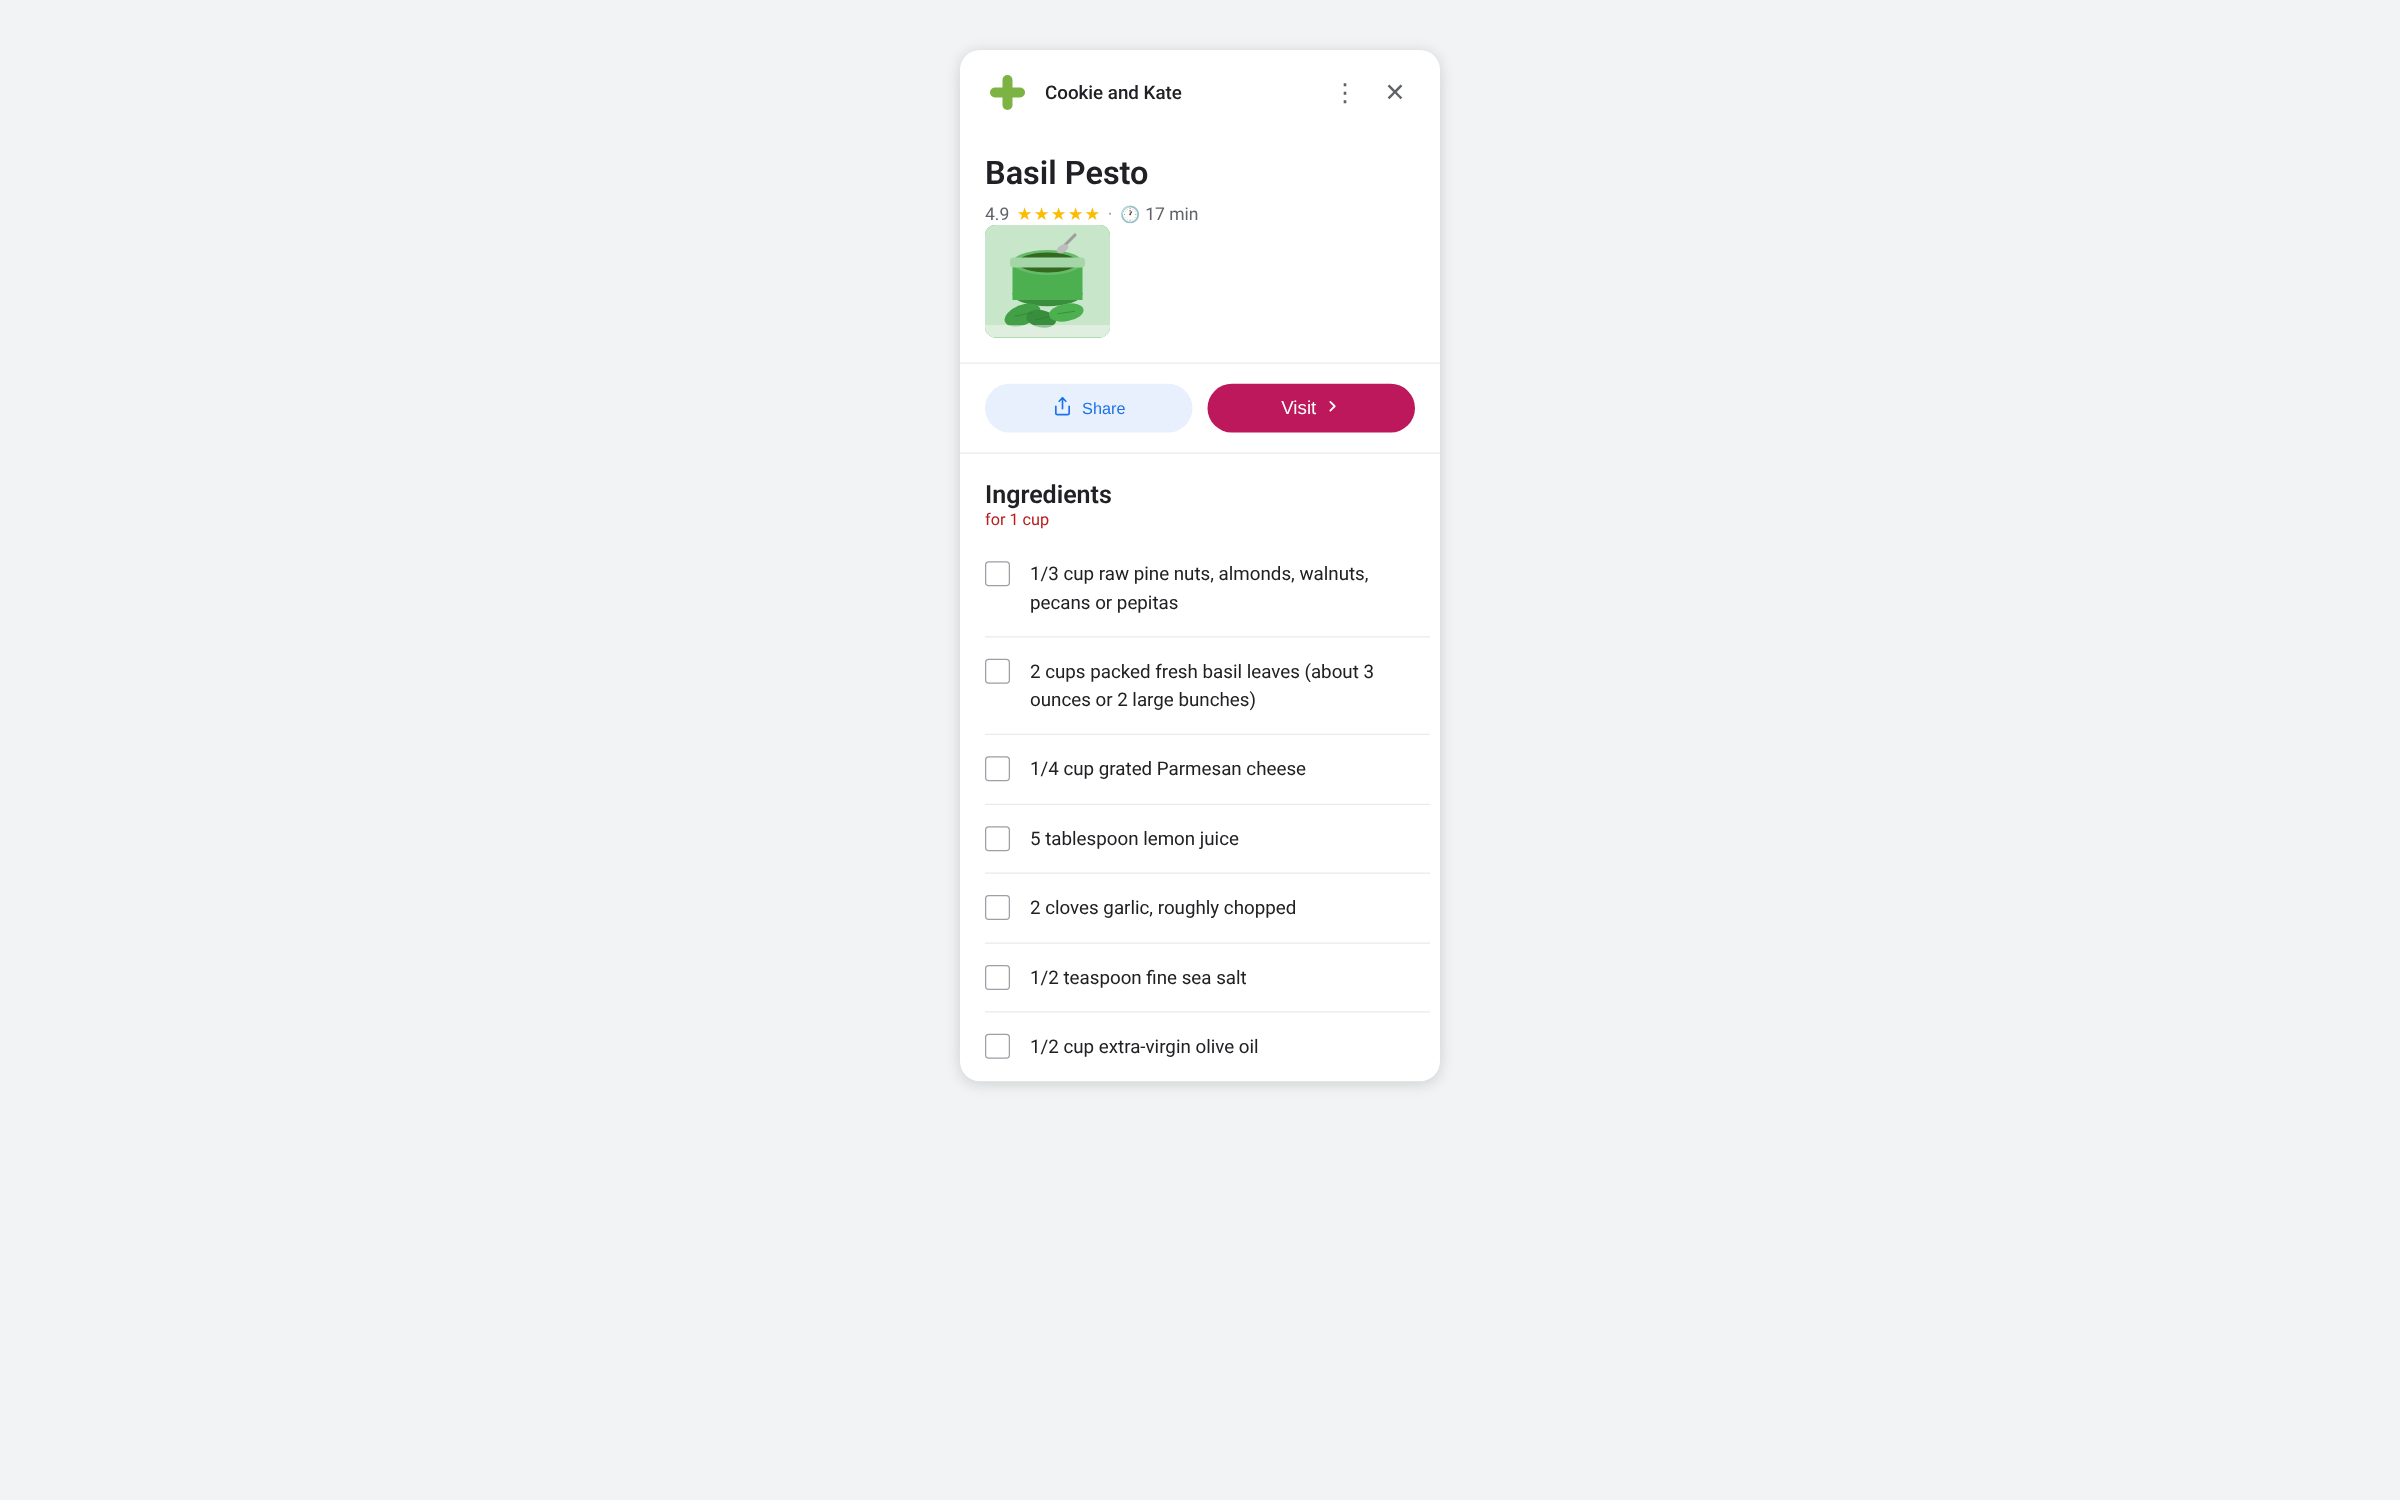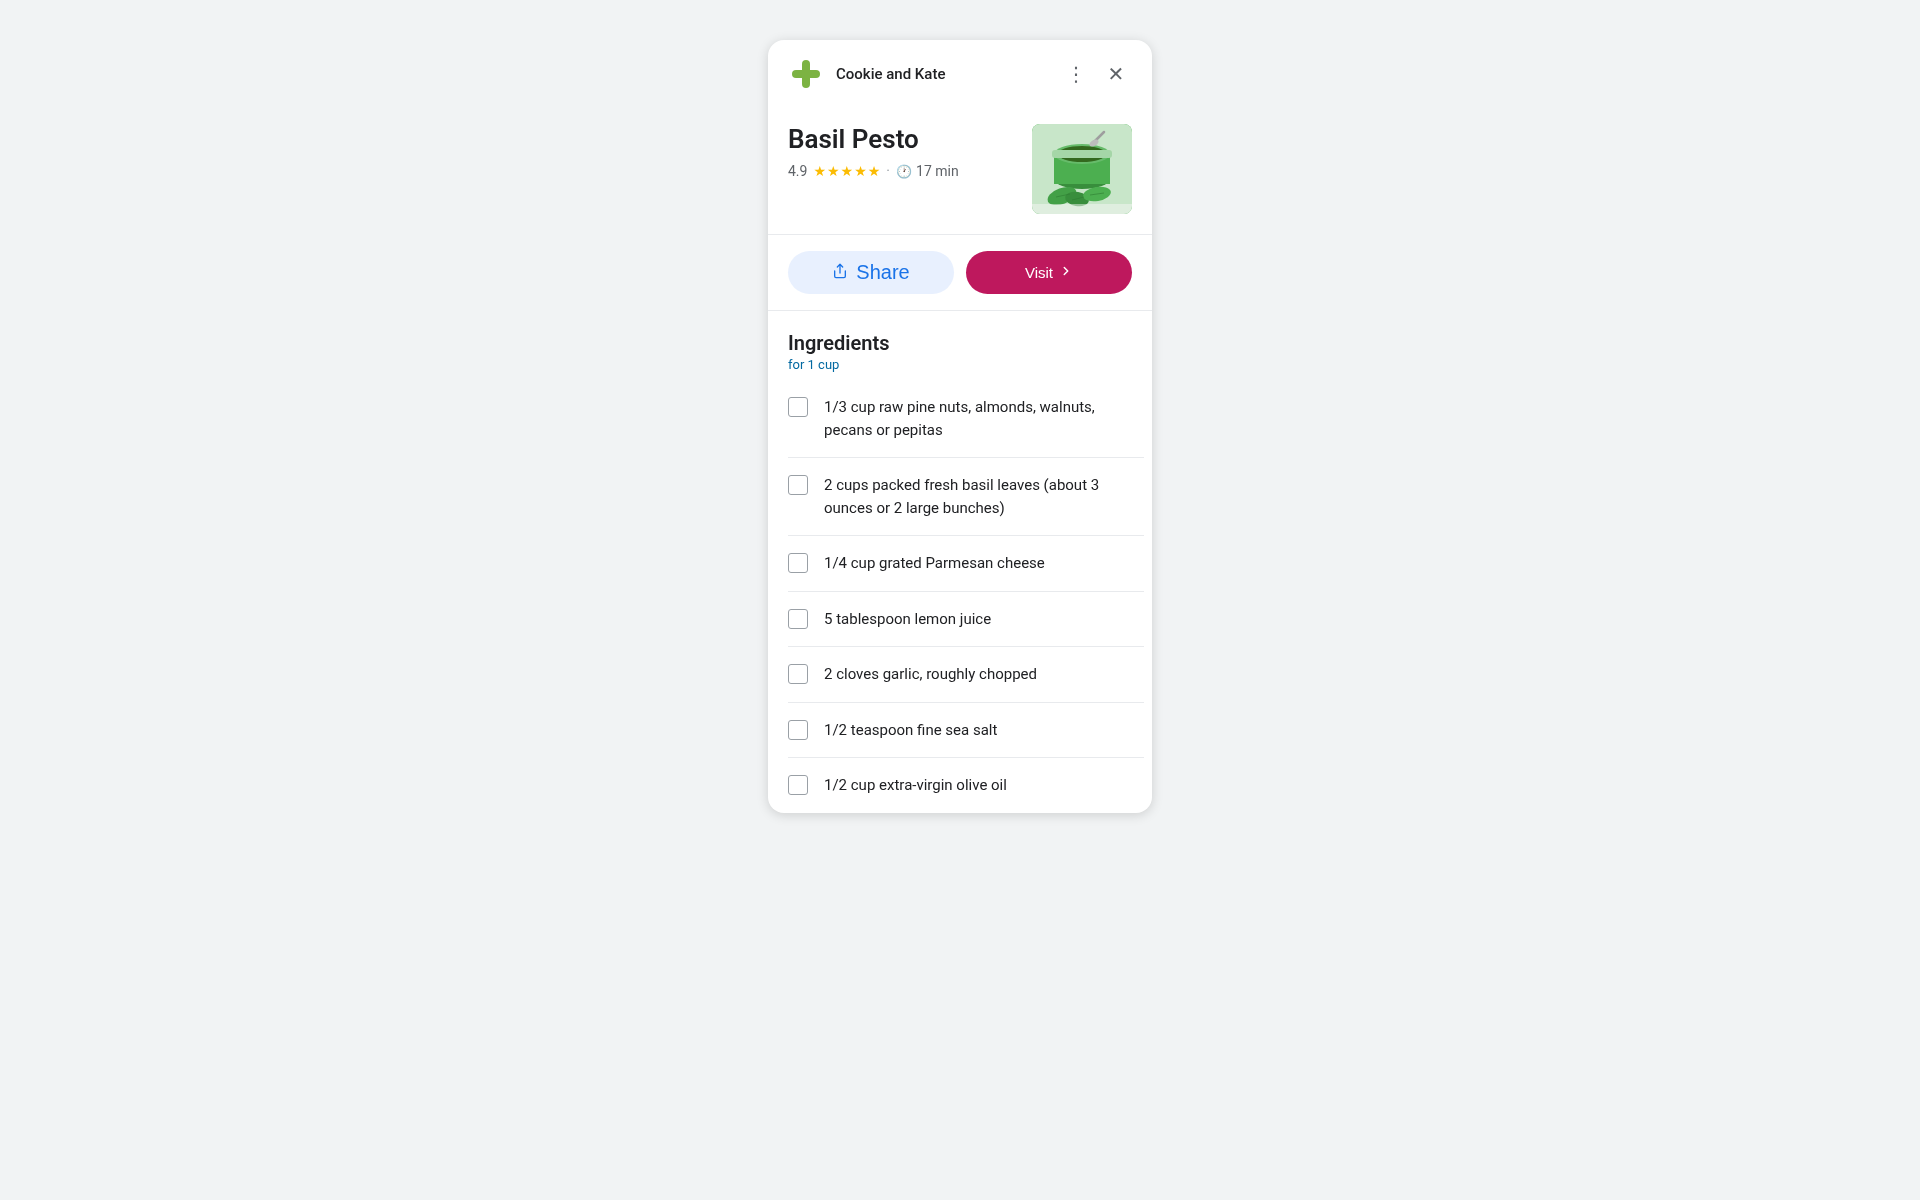--- a/index.html
+++ b/index.html
@@ -69,20 +69,21 @@
       width: 32px;
       height: 32px;
     }
 
     
     .recipe-section {
       padding: 16px 20px 20px 20px;
       display: flex;
       gap: 0;
       border-bottom: 1px solid #e8eaed;
+      flex-direction: column;
     }
 
     .recipe-info {
       flex: 1;
     }
 
     .recipe-title {
       font-size: 26px;
       font-weight: 600;
       color: #202124;
@@ -153,21 +154,21 @@
       padding: 16px 20px;
       border-bottom: 1px solid #e8eaed;
     }
 
     .btn-share {
       flex: 1;
       background: #e8f0fe;
       border: none;
       border-radius: 24px;
       padding: 10px 20px;
-      font-size: 20px;
+      font-size: 13px;
       font-weight: 500;
       color: #1a73e8;
       cursor: pointer;
       display: flex;
       align-items: center;
       justify-content: center;
       gap: 8px;
     }
 
     .btn-visit {
@@ -193,21 +194,21 @@
 
     .ingredients-title {
       font-size: 20px;
       font-weight: 600;
       color: #202124;
       margin-bottom: 2px;
     }
 
     .ingredients-subtitle {
       font-size: 13px;
-      color: #0369a1;
+      color: #b91c1c;
       margin-bottom: 8px;
     }
 
     .ingredient-item {
       display: flex;
       align-items: flex-start;
       gap: 16px;
       padding: 16px 0;
       border-bottom: 1px solid #e8eaed;
     }

